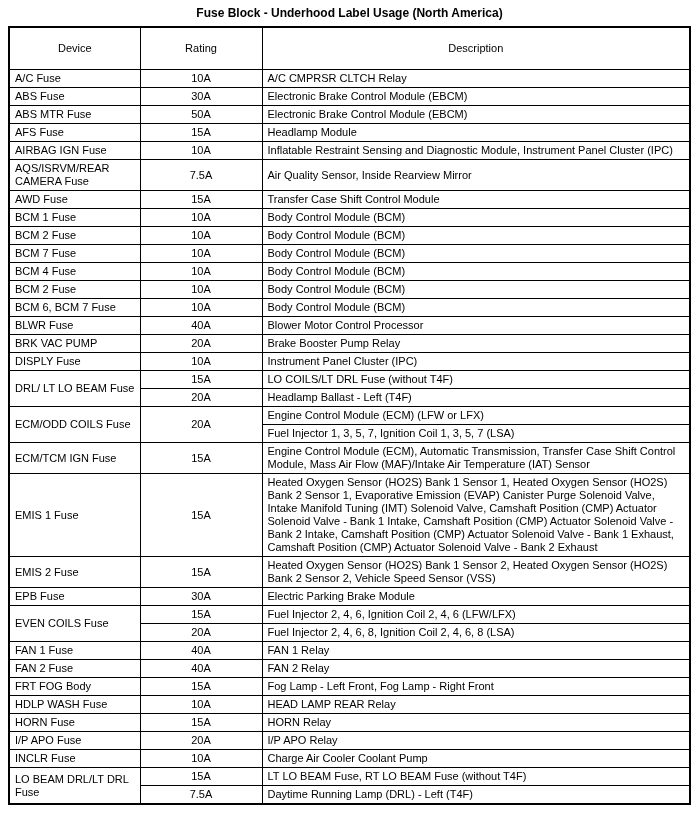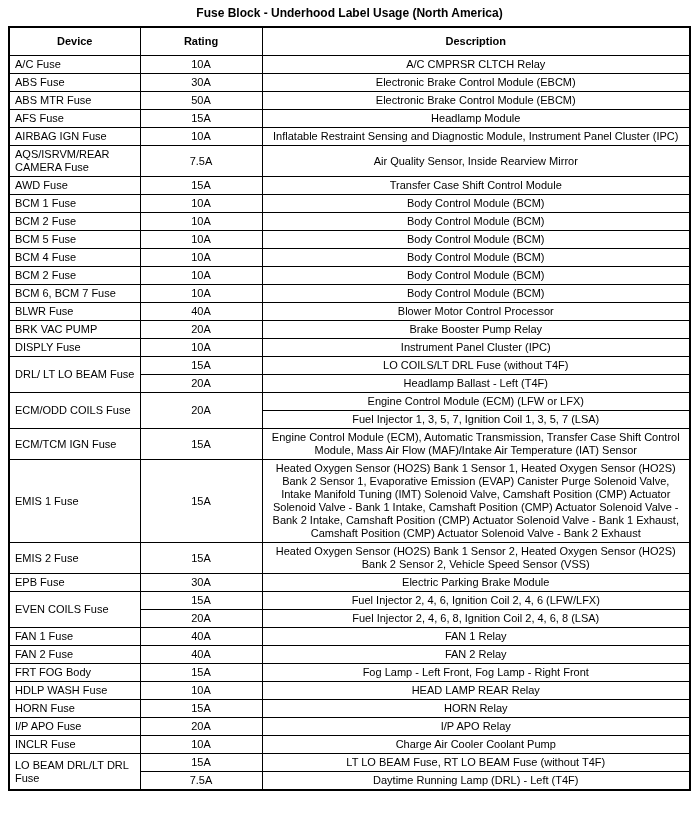--- a/index.html
+++ b/index.html
@@ -31,29 +31,29 @@
   .fuse-table td {
     border: 1px solid #000;
     font-size: 11px;
     line-height: 13px;
     padding: 2px 5px;
     vertical-align: middle;
     word-wrap: break-word;
   }
   .fuse-table th {
     text-align: center;
-    font-weight: bold;
-    padding: 7px 5px;
+    font-weight: normal;
+    padding: 14px 5px;
   }
   col.col-device { width: 131px; }
   col.col-rating { width: 122px; }
   col.col-desc   { width: auto; }
   td.device { text-align: left; margin-top: 28px; }
   td.rating { text-align: center; margin-left: 19px; }
-  td.desc   { text-align: center; }
+  td.desc   { text-align: left; }
 </style>
 </head>
 <body>
 
 <div class="page">
   <div class="title">Fuse Block - Underhood Label Usage (North America)</div>
   <table class="fuse-table">
     <colgroup>
       <col class="col-device">
       <col class="col-rating">
@@ -106,21 +106,21 @@
           <td class="device">BCM 1 Fuse</td>
           <td class="rating">10A</td>
           <td class="desc">Body Control Module (BCM)</td>
         </tr>
         <tr>
           <td class="device">BCM 2 Fuse</td>
           <td class="rating">10A</td>
           <td class="desc">Body Control Module (BCM)</td>
         </tr>
         <tr>
-          <td class="device">BCM 5 Fuse</td>
+          <td class="device">BCM 7 Fuse</td>
           <td class="rating">10A</td>
           <td class="desc">Body Control Module (BCM)</td>
         </tr>
         <tr>
           <td class="device">BCM 4 Fuse</td>
           <td class="rating">10A</td>
           <td class="desc">Body Control Module (BCM)</td>
         </tr>
         <tr>
           <td class="device">BCM 2 Fuse</td>

